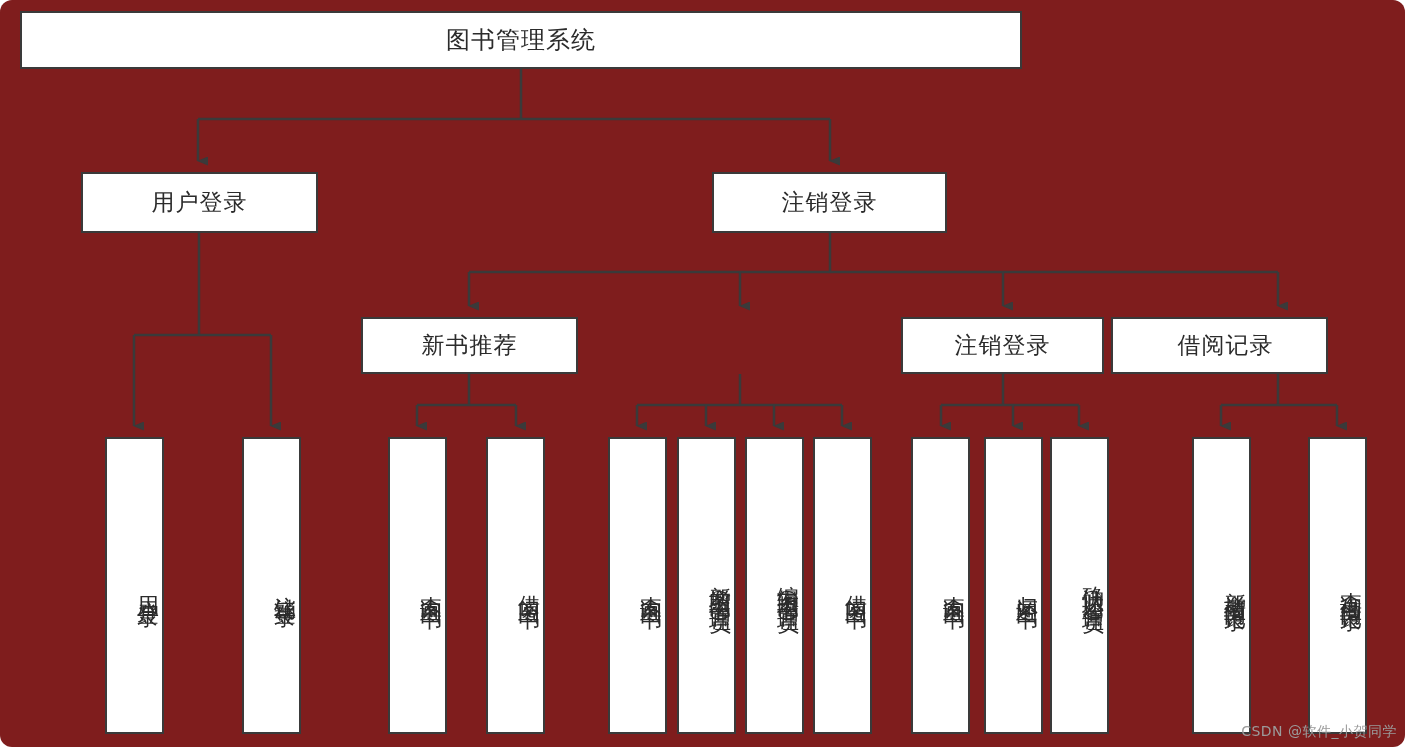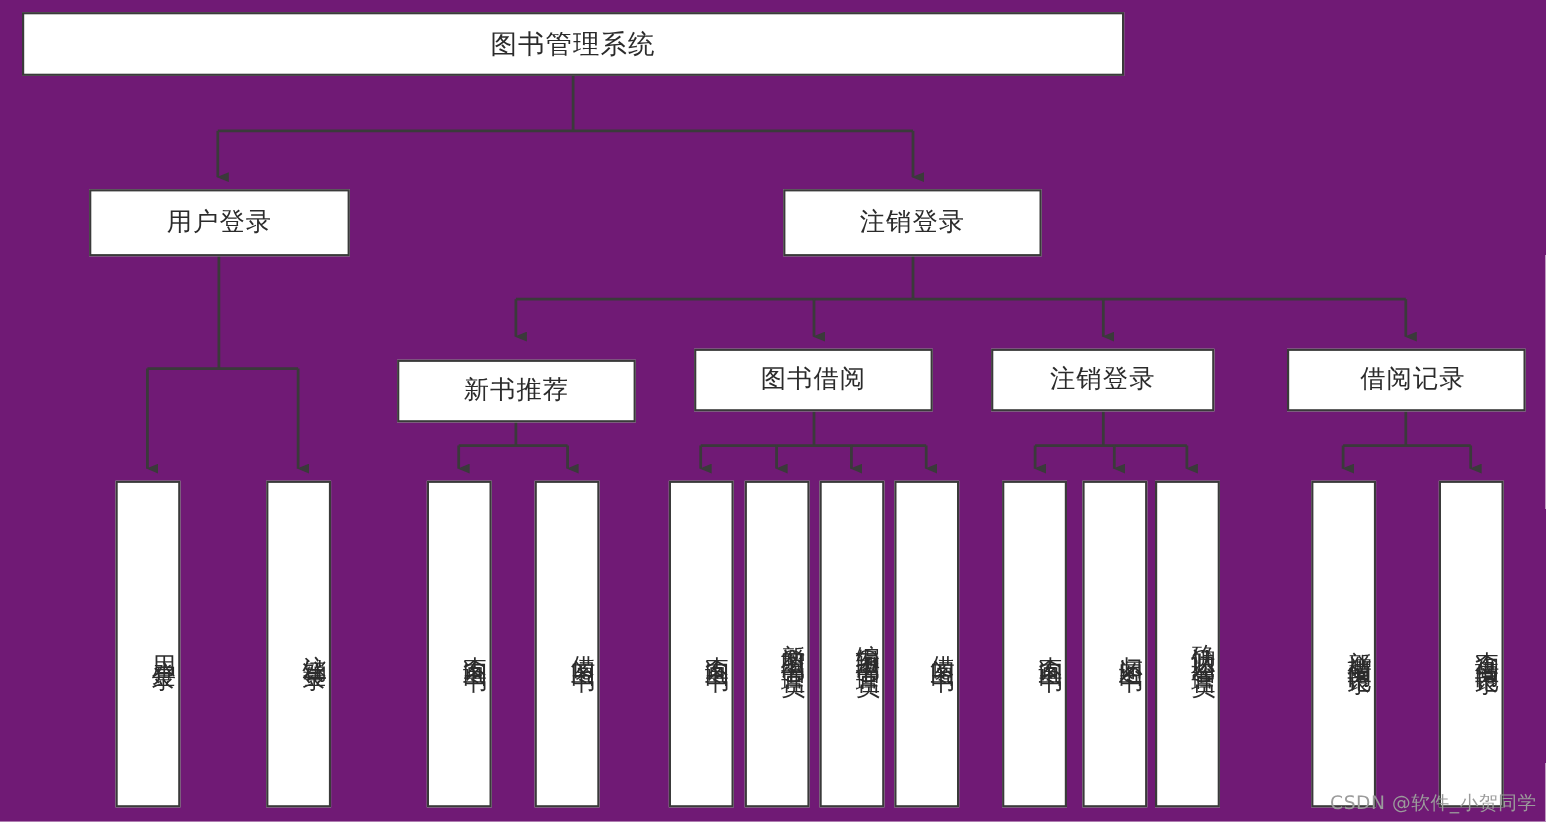--- a/index.html
+++ b/index.html
@@ -9,22 +9,23 @@
     background: #ffffff;
   }
   body {
     font-family: "DejaVu Sans", "Liberation Sans", sans-serif;
     color: #1a1a1a;
   }
   #diagram-canvas {
     position: relative;
     width: 1405px;
     height: 747px;
-    background: #701a75;
+    background: #7f1d1d;
     overflow: hidden;
+    border-radius: 12px;
   }
   #connector-layer {
     position: absolute;
     left: 0;
     top: 0;
     width: 1405px;
     height: 747px;
     pointer-events: none;
   }
   .node {
@@ -59,21 +60,21 @@
   }
   .node.vertical .label {
     writing-mode: vertical-rl;
     text-orientation: upright;
     white-space: nowrap;
   }
   .watermark {
     position: absolute;
     right: 8px;
     bottom: 6px;
-    font-size: 17px;
+    font-size: 14px;
     color: #9b9b9b;
     letter-spacing: 0.5px;
     z-index: 5;
     white-space: nowrap;
   }
 </style>
 </head>
 <body>
 
 <div id="diagram-canvas">
@@ -145,33 +146,30 @@
   </div>
 
   <div class="node horizontal" style="left:81px;top:172px;width:237px;height:61px;">
     <span class="label">用户登录</span>
   </div>
 
   <div class="node horizontal" style="left:712px;top:172px;width:235px;height:61px;">
     <span class="label">注销登录</span>
   </div>
 
-  <div class="node horizontal" style="left:361px;top:327px;width:217px;height:57px;">
+  <div class="node horizontal" style="left:361px;top:317px;width:217px;height:57px;">
     <span class="label">新书推荐</span>
   </div>
 
-  <div class="node horizontal" style="left:631px;top:317px;width:217px;height:57px;">
-    <span class="label">图书借阅</span>
-  </div>
 
   <div class="node horizontal" style="left:901px;top:317px;width:203px;height:57px;">
     <span class="label">注销登录</span>
   </div>
 
-  <div class="node horizontal" style="left:1170px;top:317px;width:217px;height:57px;padding-left:12px;">
+  <div class="node horizontal" style="left:1111px;top:317px;width:217px;height:57px;padding-left:12px;">
     <span class="label">借阅记录</span>
   </div>
 
   <div class="node vertical" style="left:105px;top:437px;width:59px;height:297px;">
     <span class="label">用户登录</span>
   </div>
 
   <div class="node vertical" style="left:242px;top:437px;width:59px;height:297px;">
     <span class="label">注销登录</span>
   </div>

